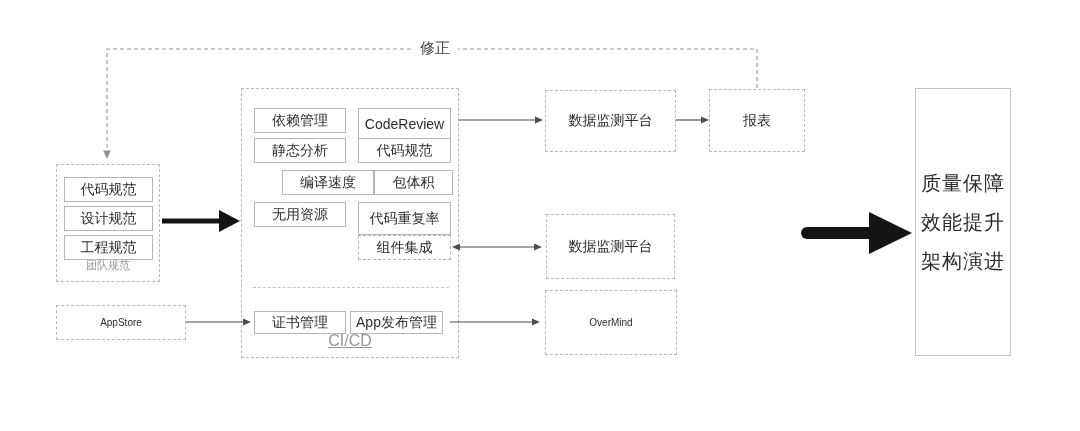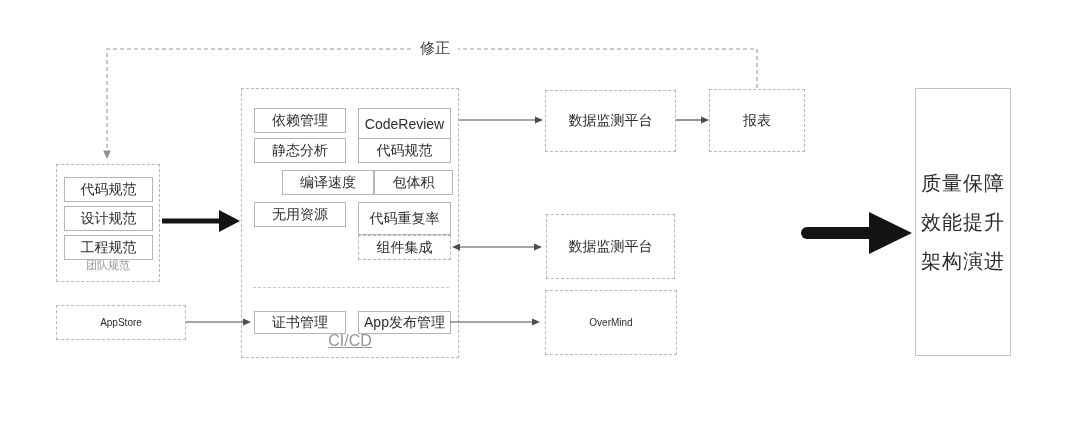--- a/index.html
+++ b/index.html
@@ -57,21 +57,21 @@
     <div class="abs node" style="left:132px;top:81px;width:79px;height:25px;">包体积</div>
 
     <div class="abs node" style="left:12px;top:113px;width:92px;height:25px;">无用资源</div>
     <div class="abs node" style="left:116px;top:113px;width:93px;height:33px;">代码重复率</div>
 
     <div class="abs node dashed" style="left:116px;top:146px;width:93px;height:25px;">组件集成</div>
 
     <div class="abs divider" style="left:11px;top:198px;width:196px;"></div>
 
     <div class="abs node" style="left:12px;top:222px;width:92px;height:23px;">证书管理</div>
-    <div class="abs node" style="left:116px;top:222px;width:93px;height:23px;">App发布管理</div>
+    <div class="abs node" style="left:108px;top:222px;width:93px;height:23px;">App发布管理</div>
 
     <div class="caption" style="bottom:7px;font-size:16px;text-decoration:underline;">CI/CD</div>
   </div>
 
   <div class="abs container centered" style="left:545px;top:90px;width:131px;height:62px;">数据监测平台</div>
 
   <div class="abs container centered" style="left:709px;top:89px;width:96px;height:63px;">报表</div>
 
   <div class="abs container centered" style="left:546px;top:214px;width:129px;height:65px;">数据监测平台</div>
 

